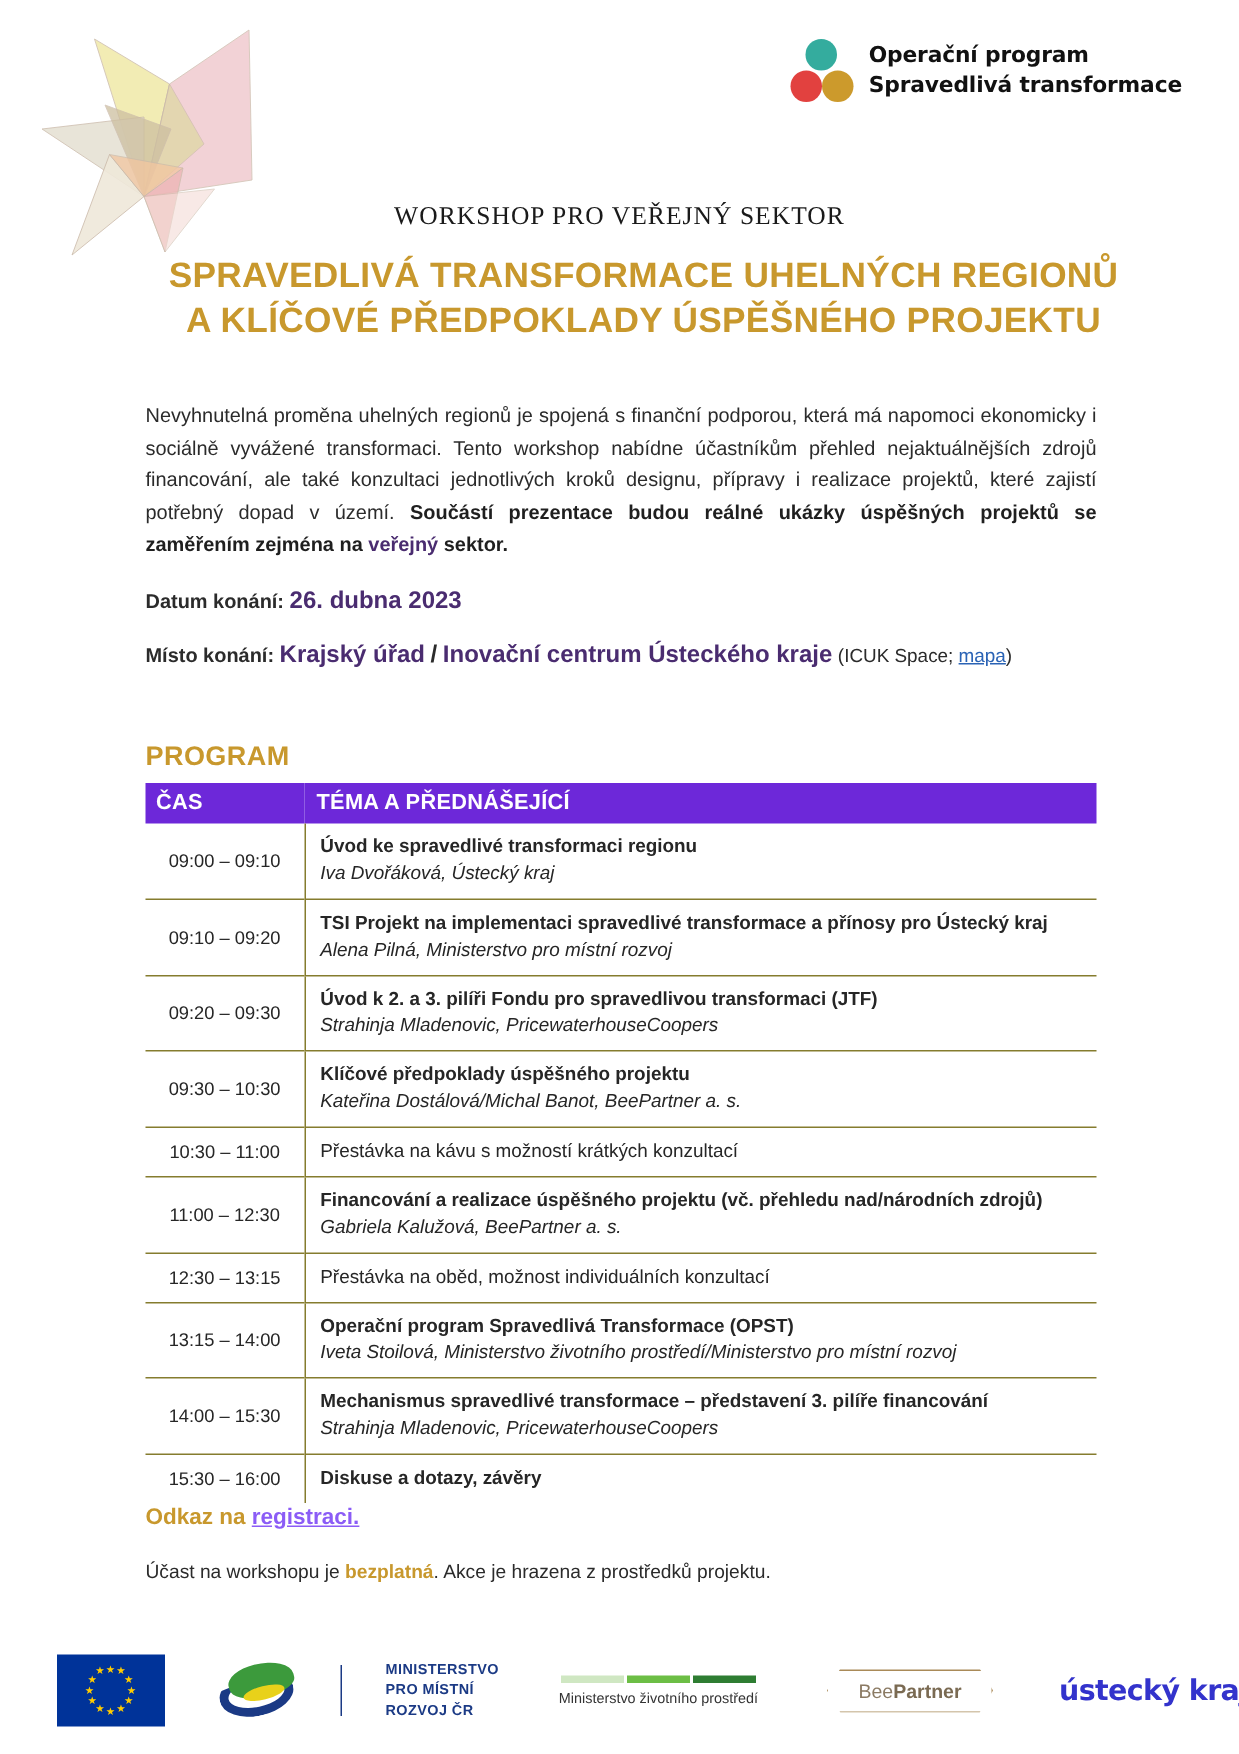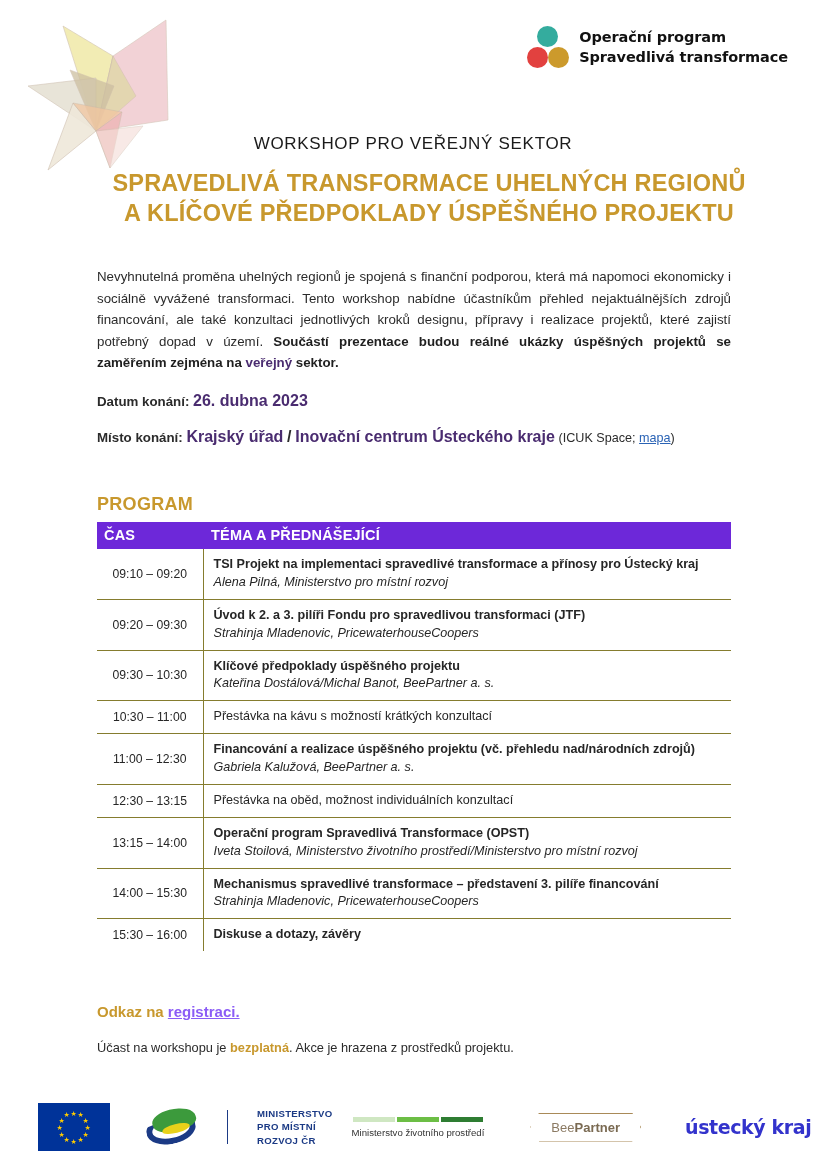--- a/index.html
+++ b/index.html
@@ -60,21 +60,21 @@
     color: #111111;
     letter-spacing: -0.1px;
   }
 
   
   #subtitle {
     position: absolute;
     top: 134px;
     left: 0; right: 0;
     text-align: center;
-    font-family: Liberation Sans, sans-serif;
+    font-family: Liberation Serif, serif;
     font-size: 17px;
     letter-spacing: 0.7px;
     color: #1a1a1a;
   }
   #main-title {
     position: absolute;
     top: 168px;
     left: 0; right: 0;
     text-align: center;
     font-family: "Liberation Sans", sans-serif;
@@ -256,21 +256,21 @@
     font-family: "Liberation Sans", sans-serif;
     font-weight: bold;
     font-size: 9.6px;
     line-height: 1.38;
     color: #1b3a85;
     letter-spacing: 0.3px;
     white-space: nowrap;
   }
 
   
-  #mzp-logo { margin-left: 19px; flex-direction: column; align-items: center; gap: 5px; }
+  #mzp-logo { margin-left: 40px; flex-direction: column; align-items: center; gap: 5px; }
   .mzp-bars { display: flex; gap: 2px; }
   .mzp-bars span { width: 42px; height: 5px; display: block; }
   .mzp-bars .b1 { background: #cfe7c2; }
   .mzp-bars .b2 { background: #6cbe45; }
   .mzp-bars .b3 { background: #2e7d32; }
   .mzp-text {
     font-size: 9.6px;
     color: #333333;
     white-space: nowrap;
   }
@@ -357,20 +357,27 @@
 <div class="content" id="program-heading">PROGRAM</div>
 
 <table class="content" id="program-table">
   <thead>
     <tr>
       <th class="col-time">ČAS</th>
       <th>TÉMA A PŘEDNÁŠEJÍCÍ</th>
     </tr>
   </thead>
   <tbody id="program-tbody">
+      <tr>
+        <td class="cell-time">09:00 – 09:10</td>
+        <td class="cell-topic">
+          <span class="topic-title">Úvod ke spravedlivé transformaci regionu</span>
+          <span class="topic-speaker">Iva Dvořáková, Ústecký kraj</span>
+        </td>
+      </tr>
       <tr>
         <td class="cell-time">09:10 – 09:20</td>
         <td class="cell-topic">
           <span class="topic-title">TSI Projekt na implementaci spravedlivé transformace a přínosy pro Ústecký kraj</span>
           <span class="topic-speaker">Alena Pilná, Ministerstvo pro místní rozvoj</span>
         </td>
       </tr>
       <tr>
         <td class="cell-time">09:20 – 09:30</td>
         <td class="cell-topic">

